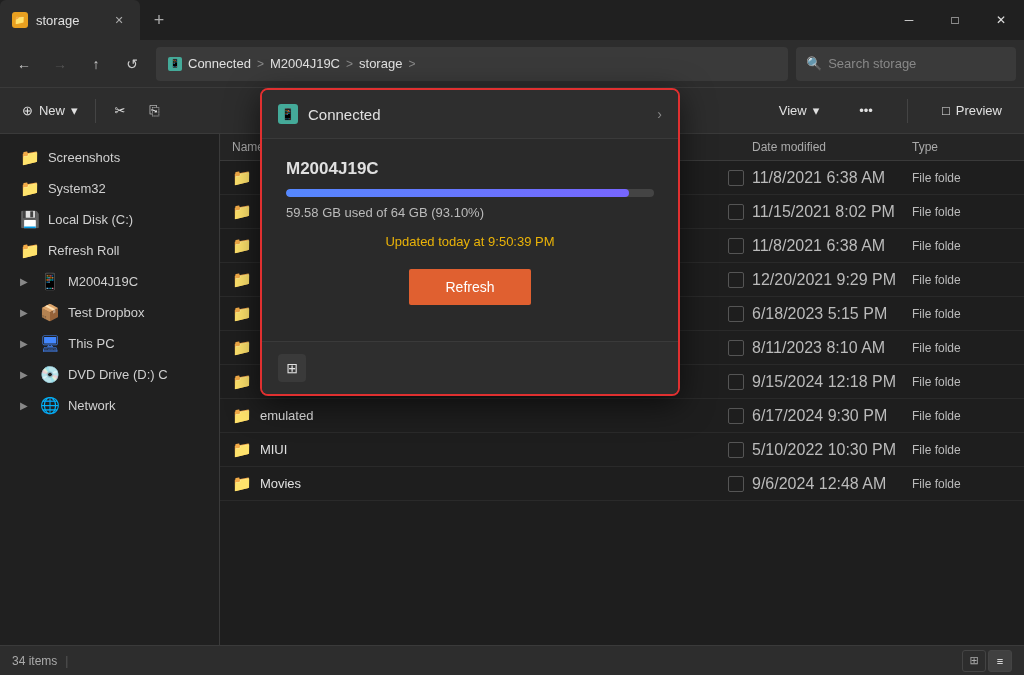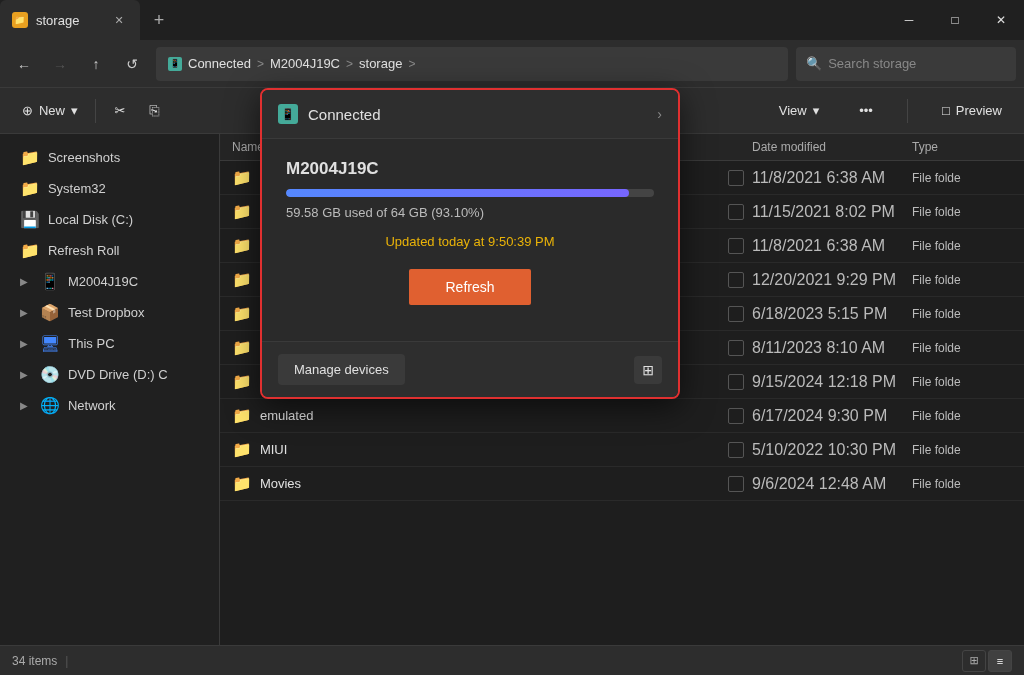--- a/index.html
+++ b/index.html
@@ -654,16 +654,15 @@
   <div class="popup-body">
     <div class="device-name">M2004J19C</div>
     <div class="storage-bar-container">
       <div class="storage-bar-fill" id="storage-bar" style="width: 93.1%;"></div>
     </div>
     <div class="storage-text">59.58 GB used of 64 GB (93.10%)</div>
     <div class="updated-text">Updated today at 9:50:39 PM</div>
     <button class="refresh-btn">Refresh</button>
   </div>
   <div class="popup-footer">
-    <button class="manage-btn">Manage devices</button>
     <div class="manage-icon">⊞</div>
   </div>
 </div>
 
 </body></html>

